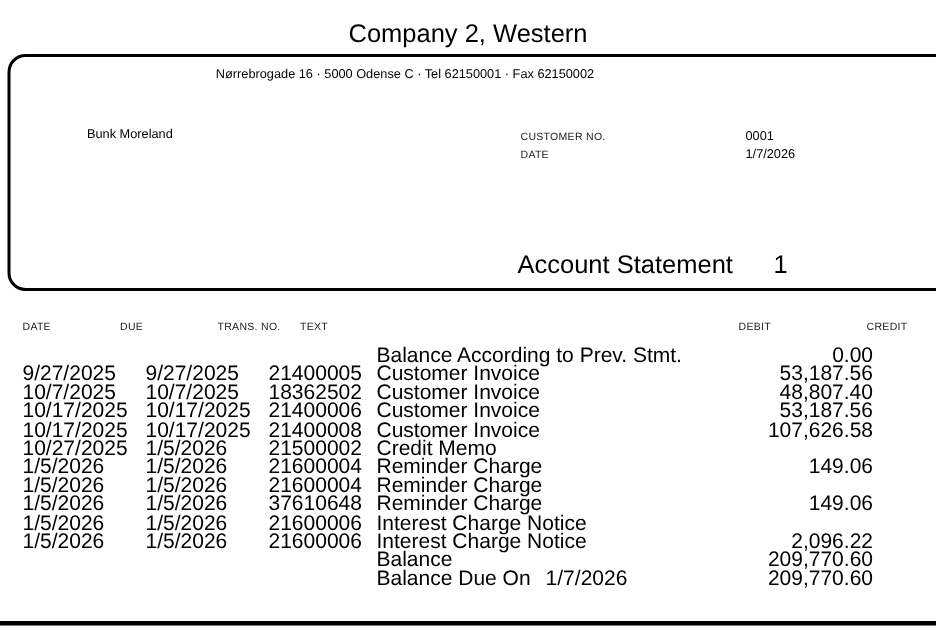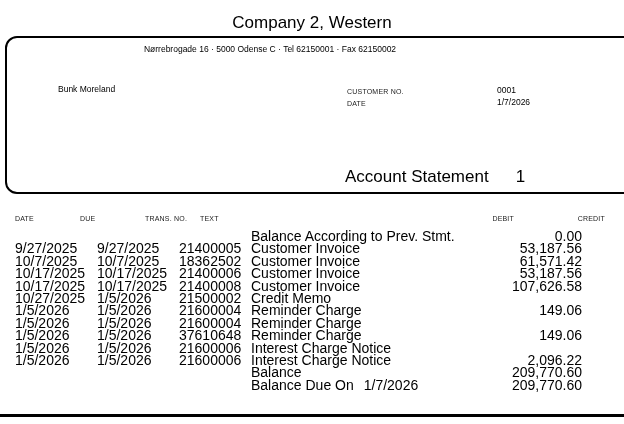--- a/index.html
+++ b/index.html
@@ -176,21 +176,21 @@
     <span class="c-text"><span>Customer Invoice</span><span class="text-date"></span></span>
     <span class="c-debit">53,187.56</span>
     <span class="c-credit"></span>
   </div>
 
   <div class="row trow">
     <span class="c-date">10/7/2025</span>
     <span class="c-due">10/7/2025</span>
     <span class="c-trans">18362502</span>
     <span class="c-text"><span>Customer Invoice</span><span class="text-date"></span></span>
-    <span class="c-debit">61,571.42</span>
+    <span class="c-debit">48,807.40</span>
     <span class="c-credit"></span>
   </div>
 
   <div class="row trow">
     <span class="c-date">10/17/2025</span>
     <span class="c-due">10/17/2025</span>
     <span class="c-trans">21400006</span>
     <span class="c-text"><span>Customer Invoice</span><span class="text-date"></span></span>
     <span class="c-debit">53,187.56</span>
     <span class="c-credit"></span>

